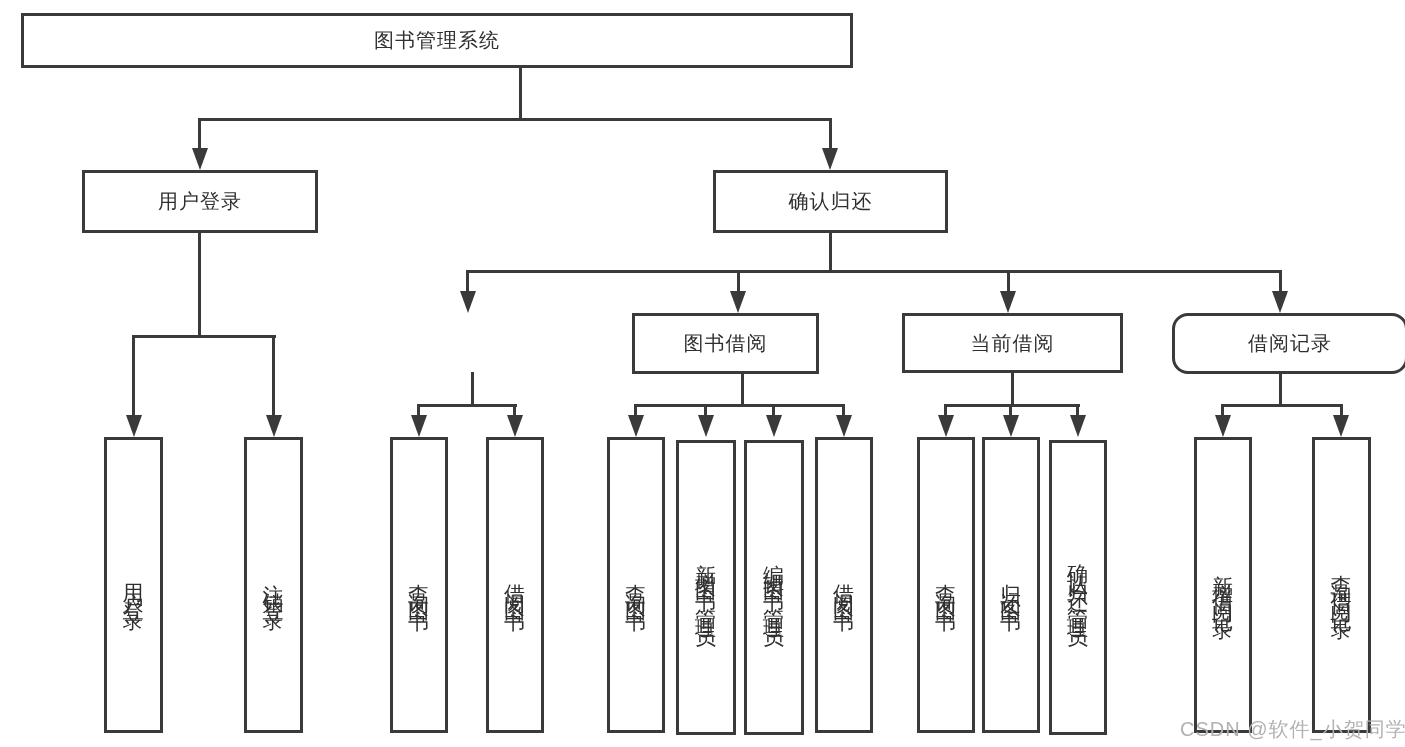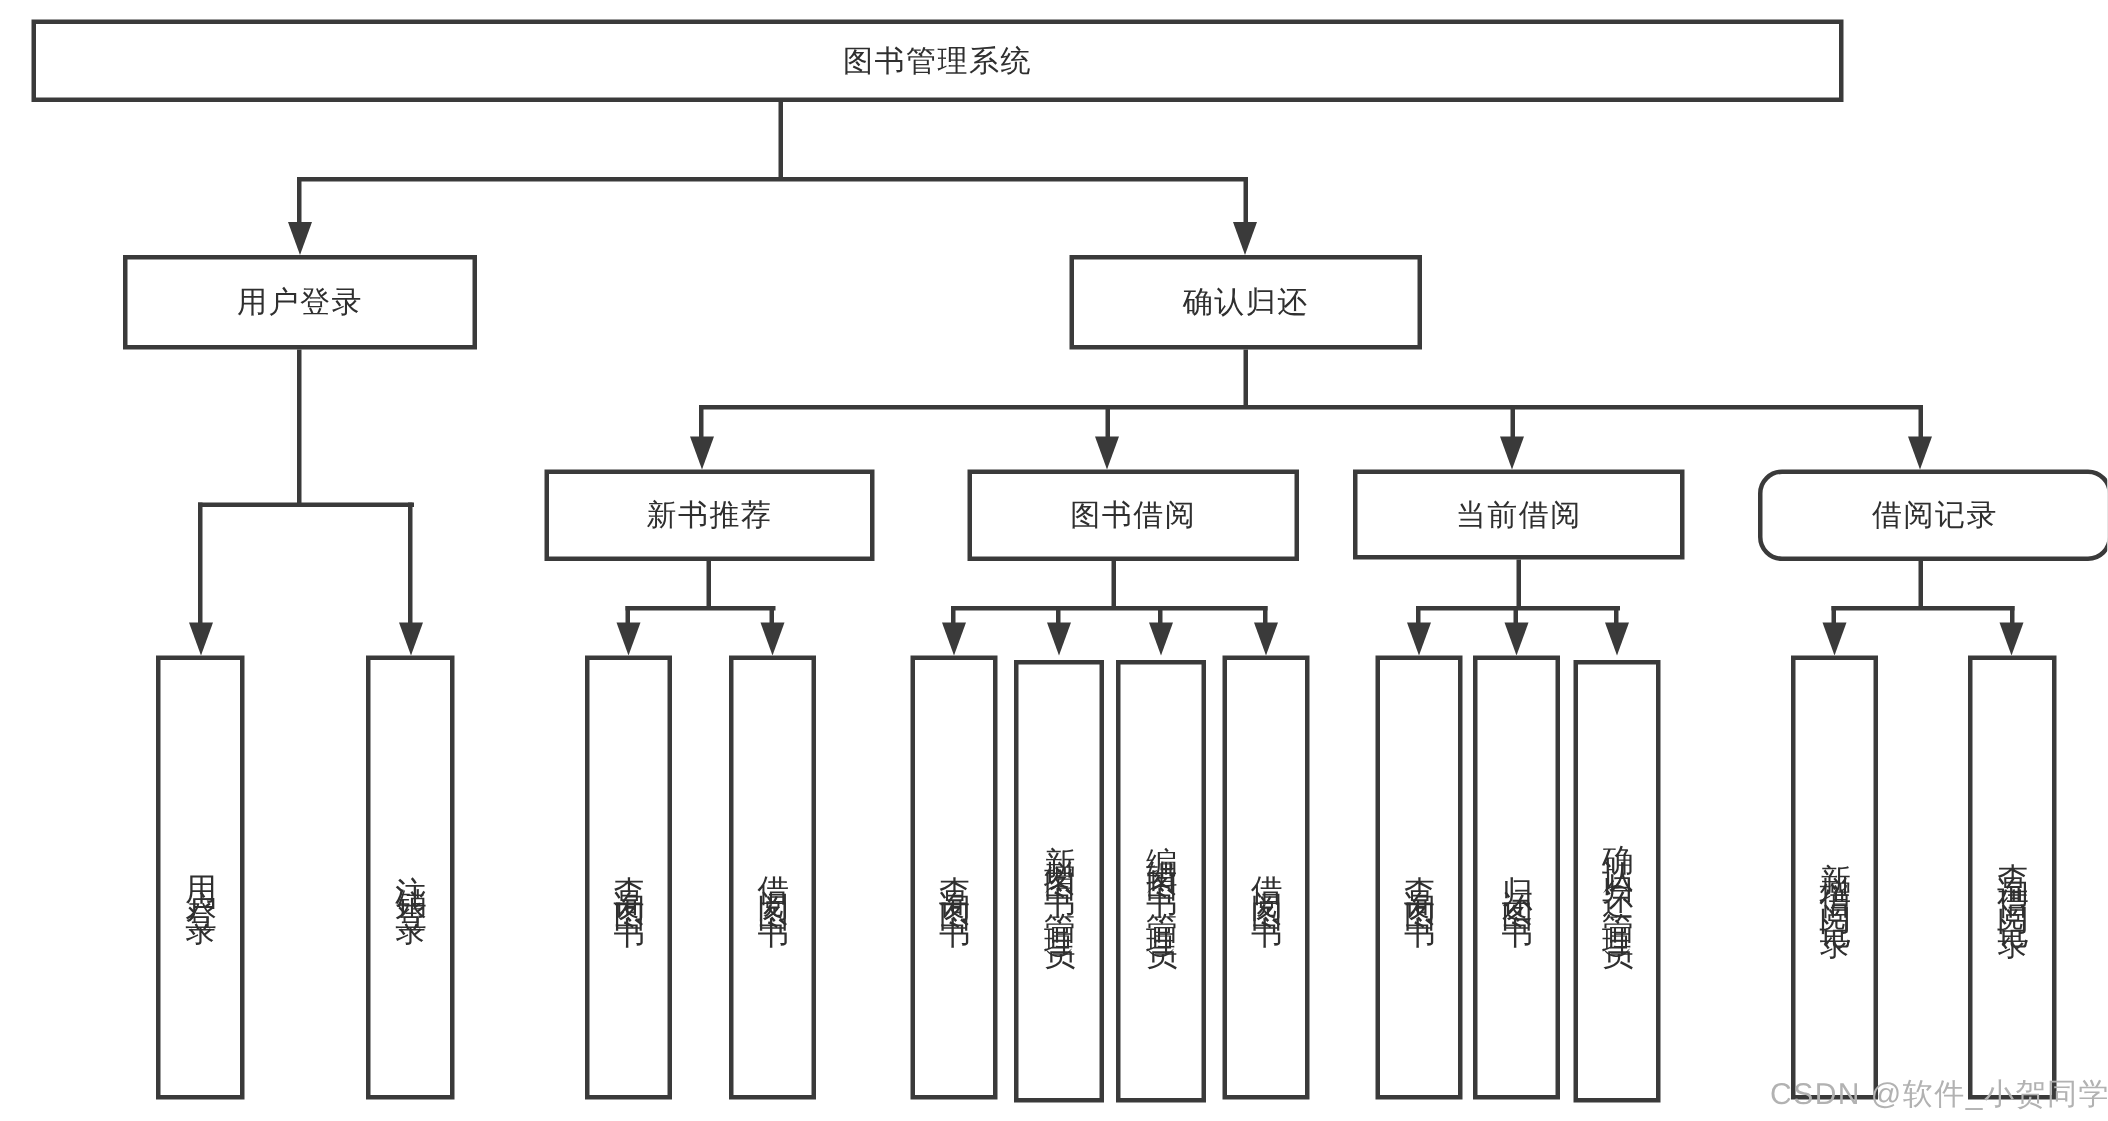--- a/index.html
+++ b/index.html
@@ -45,21 +45,21 @@
     font-size:20px;color:var(--wm);
     letter-spacing:1px;white-space:nowrap;
     z-index:3;
   }
 </style>
 </head>
 <body>
 
 <div class="canvas">
 
-  <div class="box" style="left:21px;top:13px;width:1208px;height:55px;">
+  <div class="box" style="left:21px;top:13px;width:832px;height:55px;">
     <span>图书管理系统</span>
   </div>
 
   <div class="vl" style="left:519px;top:66px;height:54px;"></div>
   <div class="hl" style="left:198px;top:118px;width:634px;"></div>
   <div class="vl" style="left:198px;top:118px;height:34px;"></div>
   <div class="arr" style="left:192px;top:148px;"></div>
   <div class="vl" style="left:829px;top:118px;height:34px;"></div>
   <div class="arr" style="left:822px;top:148px;"></div>
 
@@ -81,24 +81,21 @@
   <div class="hl" style="left:466px;top:270px;width:816px;"></div>
   <div class="vl" style="left:466px;top:270px;height:25px;"></div>
   <div class="arr" style="left:460px;top:291px;"></div>
   <div class="vl" style="left:737px;top:270px;height:25px;"></div>
   <div class="arr" style="left:730px;top:291px;"></div>
   <div class="vl" style="left:1007px;top:270px;height:25px;"></div>
   <div class="arr" style="left:1000px;top:291px;"></div>
   <div class="vl" style="left:1279px;top:270px;height:25px;"></div>
   <div class="arr" style="left:1272px;top:291px;"></div>
 
-  <div class="box" style="left:363px;top:313px;width:220px;height:61px;">
-    <span>新书推荐</span>
-  </div>
-  <div class="box" style="left:632px;top:313px;width:221px;height:61px;margin-left:13px;">
+  <div class="box" style="left:632px;top:313px;width:187px;height:61px;">
     <span>图书借阅</span>
   </div>
   <div class="box" style="left:902px;top:313px;width:221px;height:60px;">
     <span>当前借阅</span>
   </div>
   <div class="box" style="left:1172px;top:313px;width:236px;height:61px;border-radius:16px;">
     <span>借阅记录</span>
   </div>
 
   <div class="vl" style="left:471px;top:372px;height:34px;"></div>

